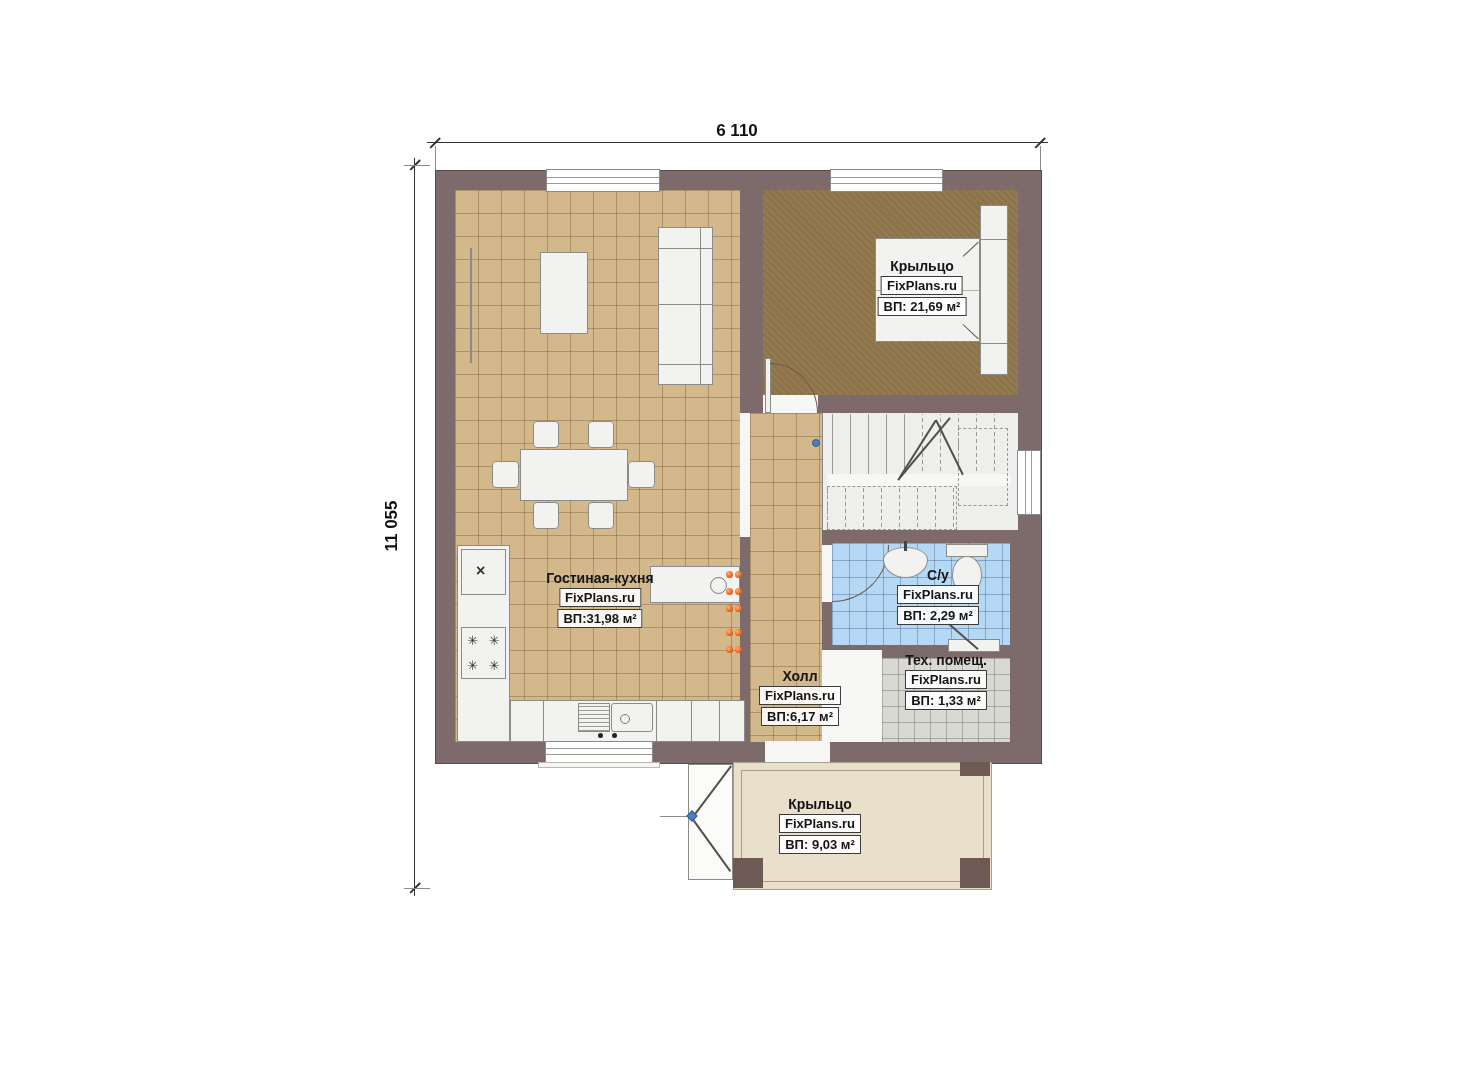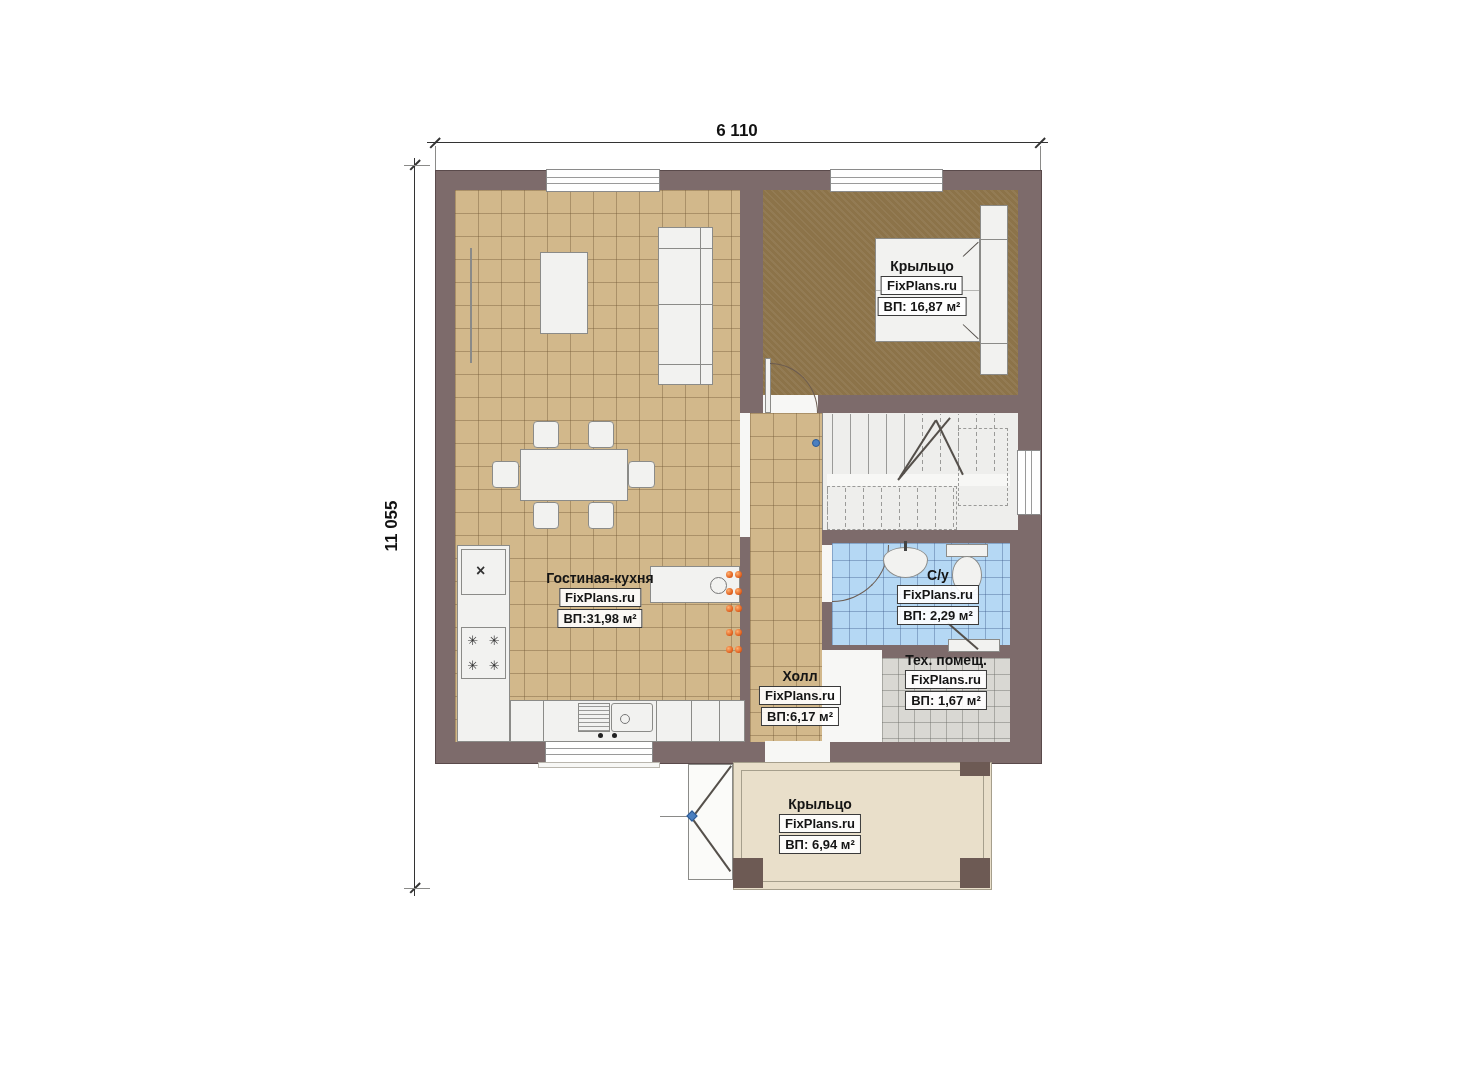--- a/index.html
+++ b/index.html
@@ -203,41 +203,41 @@
   <div class="line" style="left:963px;top:324px;width:21px;height:1px;transform:rotate(43deg);"></div>
 
   <div class="furn" style="left:883px;top:547px;width:45px;height:31px;border-radius:50% 50% 50% 50% / 40% 40% 60% 60%;"></div>
   <div style="position:absolute;left:904px;top:541px;width:3px;height:10px;background:#444;"></div>
   <div class="furn" style="left:946px;top:544px;width:42px;height:13px;"></div>
   <div class="furn" style="left:952px;top:556px;width:30px;height:38px;border-radius:50%;"></div>
 
   <div class="lbl" style="left:922px;top:258px;">
     <div class="name">Крыльцо</div>
     <div class="bx">FixPlans.ru</div>
-    <div class="bx">ВП: 16,87 м²</div>
+    <div class="bx">ВП: 21,69 м²</div>
   </div>
   <div class="lbl" style="left:600px;top:570px;">
     <div class="name">Гостиная-кухня</div>
     <div class="bx">FixPlans.ru</div>
     <div class="bx">ВП:31,98 м²</div>
   </div>
   <div class="lbl" style="left:938px;top:567px;">
     <div class="name">С/у</div>
     <div class="bx">FixPlans.ru</div>
     <div class="bx">ВП: 2,29 м²</div>
   </div>
   <div class="lbl" style="left:800px;top:668px;">
     <div class="name">Холл</div>
     <div class="bx">FixPlans.ru</div>
     <div class="bx">ВП:6,17 м²</div>
   </div>
   <div class="lbl" style="left:946px;top:652px;">
     <div class="name">Тех. помещ.</div>
     <div class="bx">FixPlans.ru</div>
-    <div class="bx">ВП: 1,67 м²</div>
+    <div class="bx">ВП: 1,33 м²</div>
   </div>
   <div class="lbl" style="left:820px;top:796px;">
     <div class="name">Крыльцо</div>
     <div class="bx">FixPlans.ru</div>
-    <div class="bx">ВП: 6,94 м²</div>
+    <div class="bx">ВП: 9,03 м²</div>
   </div>
 
 </div>
 
 </body></html>

